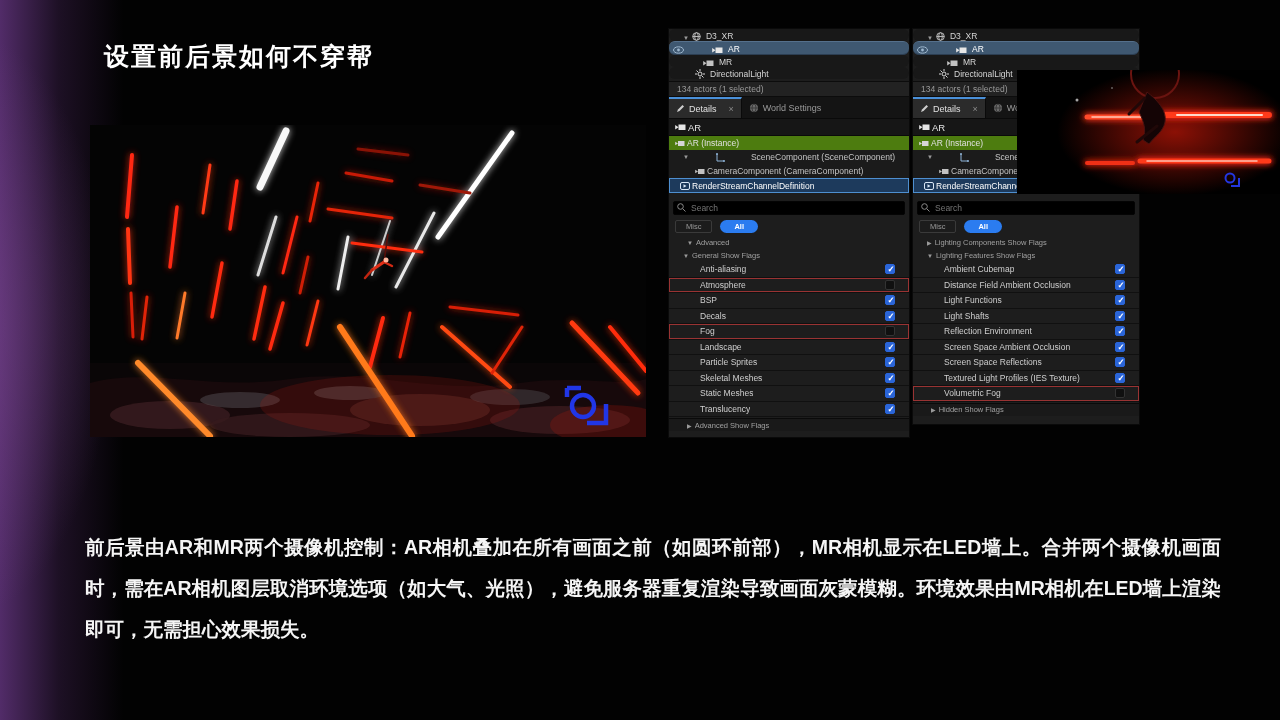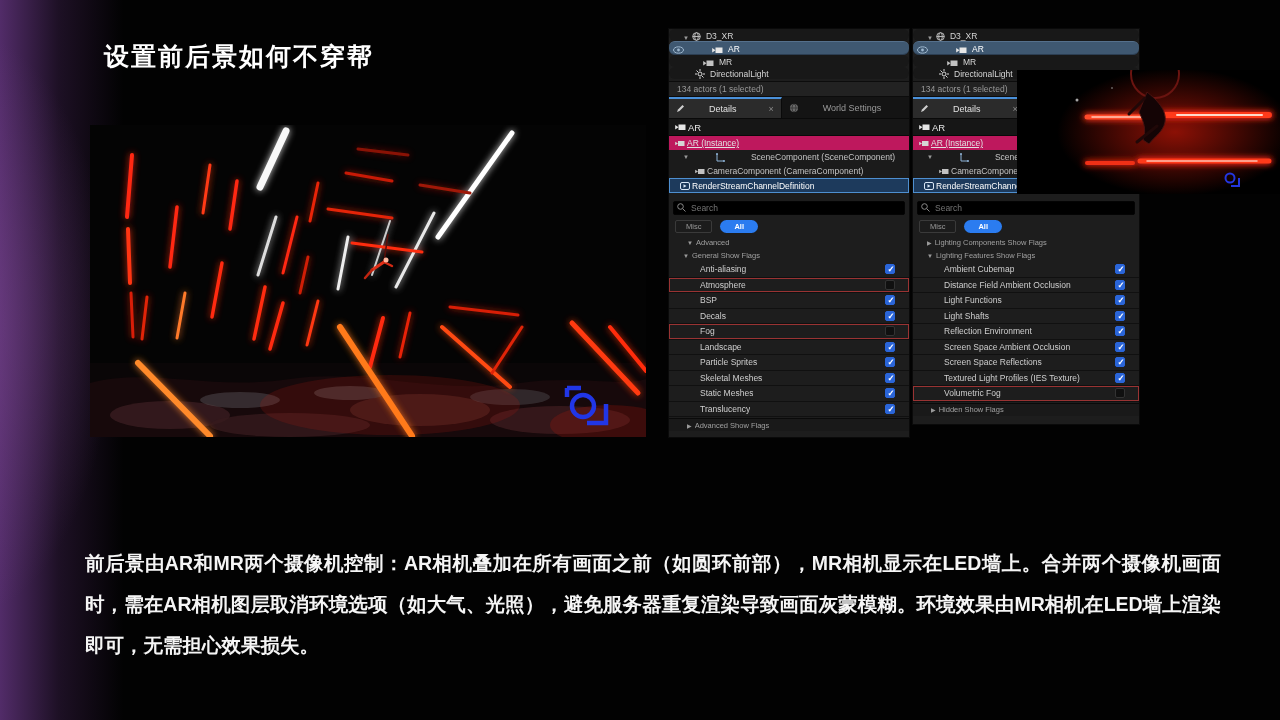--- a/index.html
+++ b/index.html
@@ -12,21 +12,21 @@
     background:
       radial-gradient(220px 420px at -40px 45%, rgba(128,74,150,.55), rgba(0,0,0,0) 70%),
       linear-gradient(to right, rgba(86,46,110,.95), rgba(52,28,66,.55) 45%, rgba(0,0,0,0) 95%);
   }
 
   
   #title { position:absolute; left:104px; top:40px; font-size:25px; font-weight:bold;
            color:#ffffff; letter-spacing:2px; }
 
   
-  #body-text { position:absolute; left:85px; top:543px; width:1136px;
+  #body-text { position:absolute; left:85px; top:527px; width:1136px;
                font-size:19.5px; line-height:41px; font-weight:bold; color:#f5f5f5;
                text-align:justify; }
 
   
   #scene { position:absolute; left:90px; top:125px; width:556px; height:312px;
            background:#040404; overflow:hidden; }
 
   
   #ar-shot { position:absolute; left:1017px; top:70px; width:263px; height:124px;
              background:#000; z-index:6; overflow:hidden; }
@@ -49,32 +49,32 @@
   .eye { display:inline-flex; margin:0 4px 0 2px; }
   .ic { display:inline-flex; align-items:center; margin-right:2px; }
 
   .status { height:16px; margin-top:2px; background:#222222; color:#9a9a9a;
             font-size:8.5px; display:flex; align-items:center; padding-left:8px;
             border-top:1px solid #0c0c0c; border-bottom:1px solid #0c0c0c;text-align:center; }
 
   .tabs { height:22px; background:#141414; display:flex; align-items:stretch;
           border-bottom:1px solid #0a0a0a; }
   .tab { display:flex; align-items:center; padding:0 7px; color:#9a9a9a;
-         font-size:9px; cursor:pointer;gap:20px; }
+         font-size:9px; cursor:pointer; }
   .tab.active { background:#2b2b2b; color:#e0e0e0; border-top:2px solid #4a90d9;
                 border-right:1px solid #0a0a0a; }
   .tab .close { margin-left:12px; color:#8a8a8a; font-size:9px; }
   .tab .ic { margin-right:4px; }
 
   .actorrow { height:17px; display:flex; align-items:center; padding-left:6px;
               background:#161616; border-bottom:1px solid #0a0a0a; color:#e6e6e6;
               font-size:9.5px; }
   .crow { height:14px; display:flex; align-items:center; padding-left:6px;
           background:#1b1b1b; white-space:nowrap; overflow:hidden; font-size:8.5px; }
-  .crow.head { background:#be185d; color:#e0e0e0;text-decoration:underline; }
+  .crow.head { background:#4d7c0f; color:#e0e0e0; }
   .crow.lvl1 { padding-left:14px;gap:24px; } .crow.lvl2 { padding-left:26px; }
   .crow.sel2 { height:15px; background:#1d3a5c; border:1px solid #4e8fd0;
                color:#fff; padding-left:10px; }
 
   .searchrow { margin-top:7px; height:16px; padding:0 4px; position:relative;
                display:flex; align-items:center; }
   .searchrow input { width:100%; height:14px; background:#000000;
                border:1px solid #040404; border-radius:2px; color:#9a9a9a;
                font-size:8.5px; padding-left:17px; outline:none;
                font-family:"Liberation Sans", sans-serif; }

